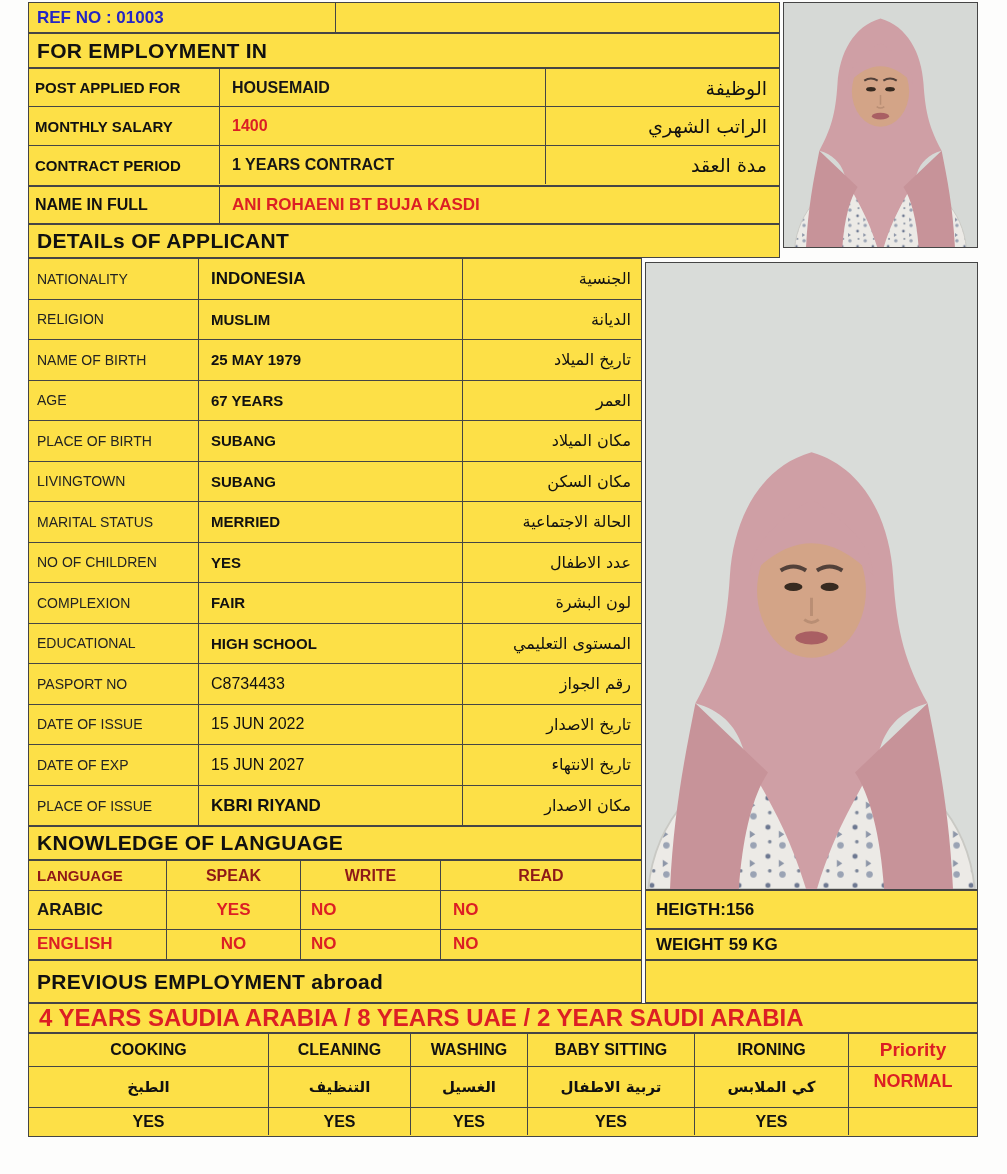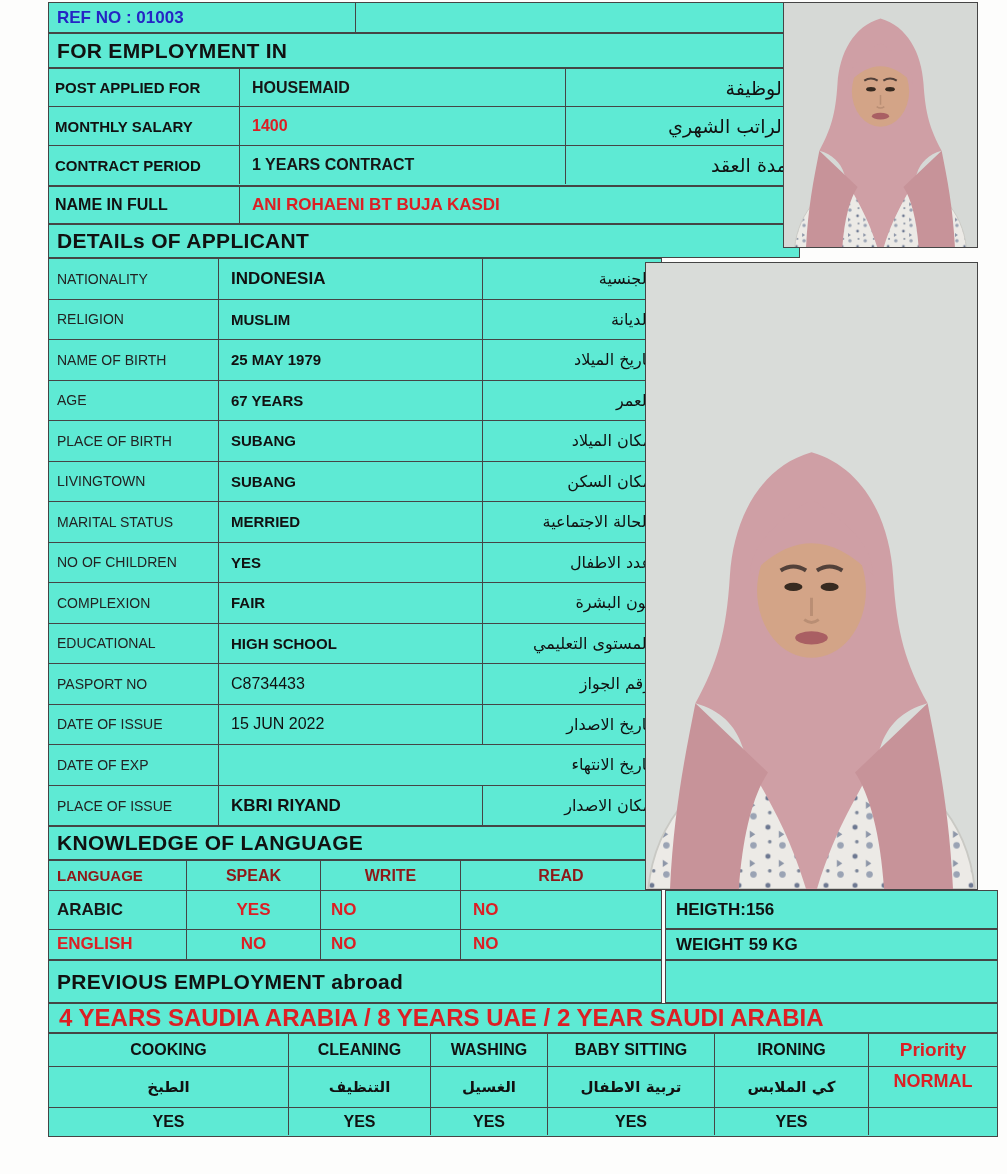--- a/index.html
+++ b/index.html
@@ -1,18 +1,18 @@
 <!DOCTYPE html>
 <html><head>
 <meta charset="utf-8">
 <style>
   * { margin:0; padding:0; box-sizing:border-box; }
   body { background:#ffffff; font-family:"Liberation Sans", sans-serif; }
   .page { position:relative; width:1007px; height:1174px; background:#fdfdfc; overflow:hidden; }
-  .sec { position:absolute; border:1.5px solid #454545; background:#5eead4;margin-left:20px; }
+  .sec { position:absolute; border:1.5px solid #454545; background:#fde047; }
   .row { display:flex; width:100%; }
   .cell { border-right:1.5px solid #454545; display:flex; align-items:center; overflow:hidden; }
   .cell:last-child { border-right:none; }
   .rb { border-bottom:1.5px solid #454545; }
   .grid-row { display:flex; width:100%; }
 
   .blue  { color:#2525c4; }
   .red   { color:#dc1f24; }
   .dred  { color:#8e1818; }
   .blk   { color:#161616; }
@@ -145,20 +145,21 @@
       <div class="cell val-det rg" style="width:264px;">C8734433</div>
       <div class="cell arabic-sm" style="flex:1;">رقم الجواز</div>
     </div>
     <div class="grid-row rb" style="height:40.5px;">
       <div class="cell lbl-det" style="width:170px;">DATE OF ISSUE</div>
       <div class="cell val-det rg" style="width:264px;">15 JUN 2022</div>
       <div class="cell arabic-sm" style="flex:1;">تاريخ الاصدار</div>
     </div>
     <div class="grid-row rb" style="height:40.5px;">
       <div class="cell lbl-det" style="width:170px;">DATE OF EXP</div>
+      <div class="cell val-det rg" style="width:264px;">15 JUN 2027</div>
       <div class="cell arabic-sm" style="flex:1;">تاريخ الانتهاء</div>
     </div>
     <div class="grid-row" style="height:40.5px;">
       <div class="cell lbl-det" style="width:170px;">PLACE OF ISSUE</div>
       <div class="cell val-det lg" style="width:264px;">KBRI RIYAND</div>
       <div class="cell arabic-sm" style="flex:1;">مكان الاصدار</div>
     </div>
   </div>
 
   <div class="sec" style="left:28px; top:826px; width:614px; height:34px;">

